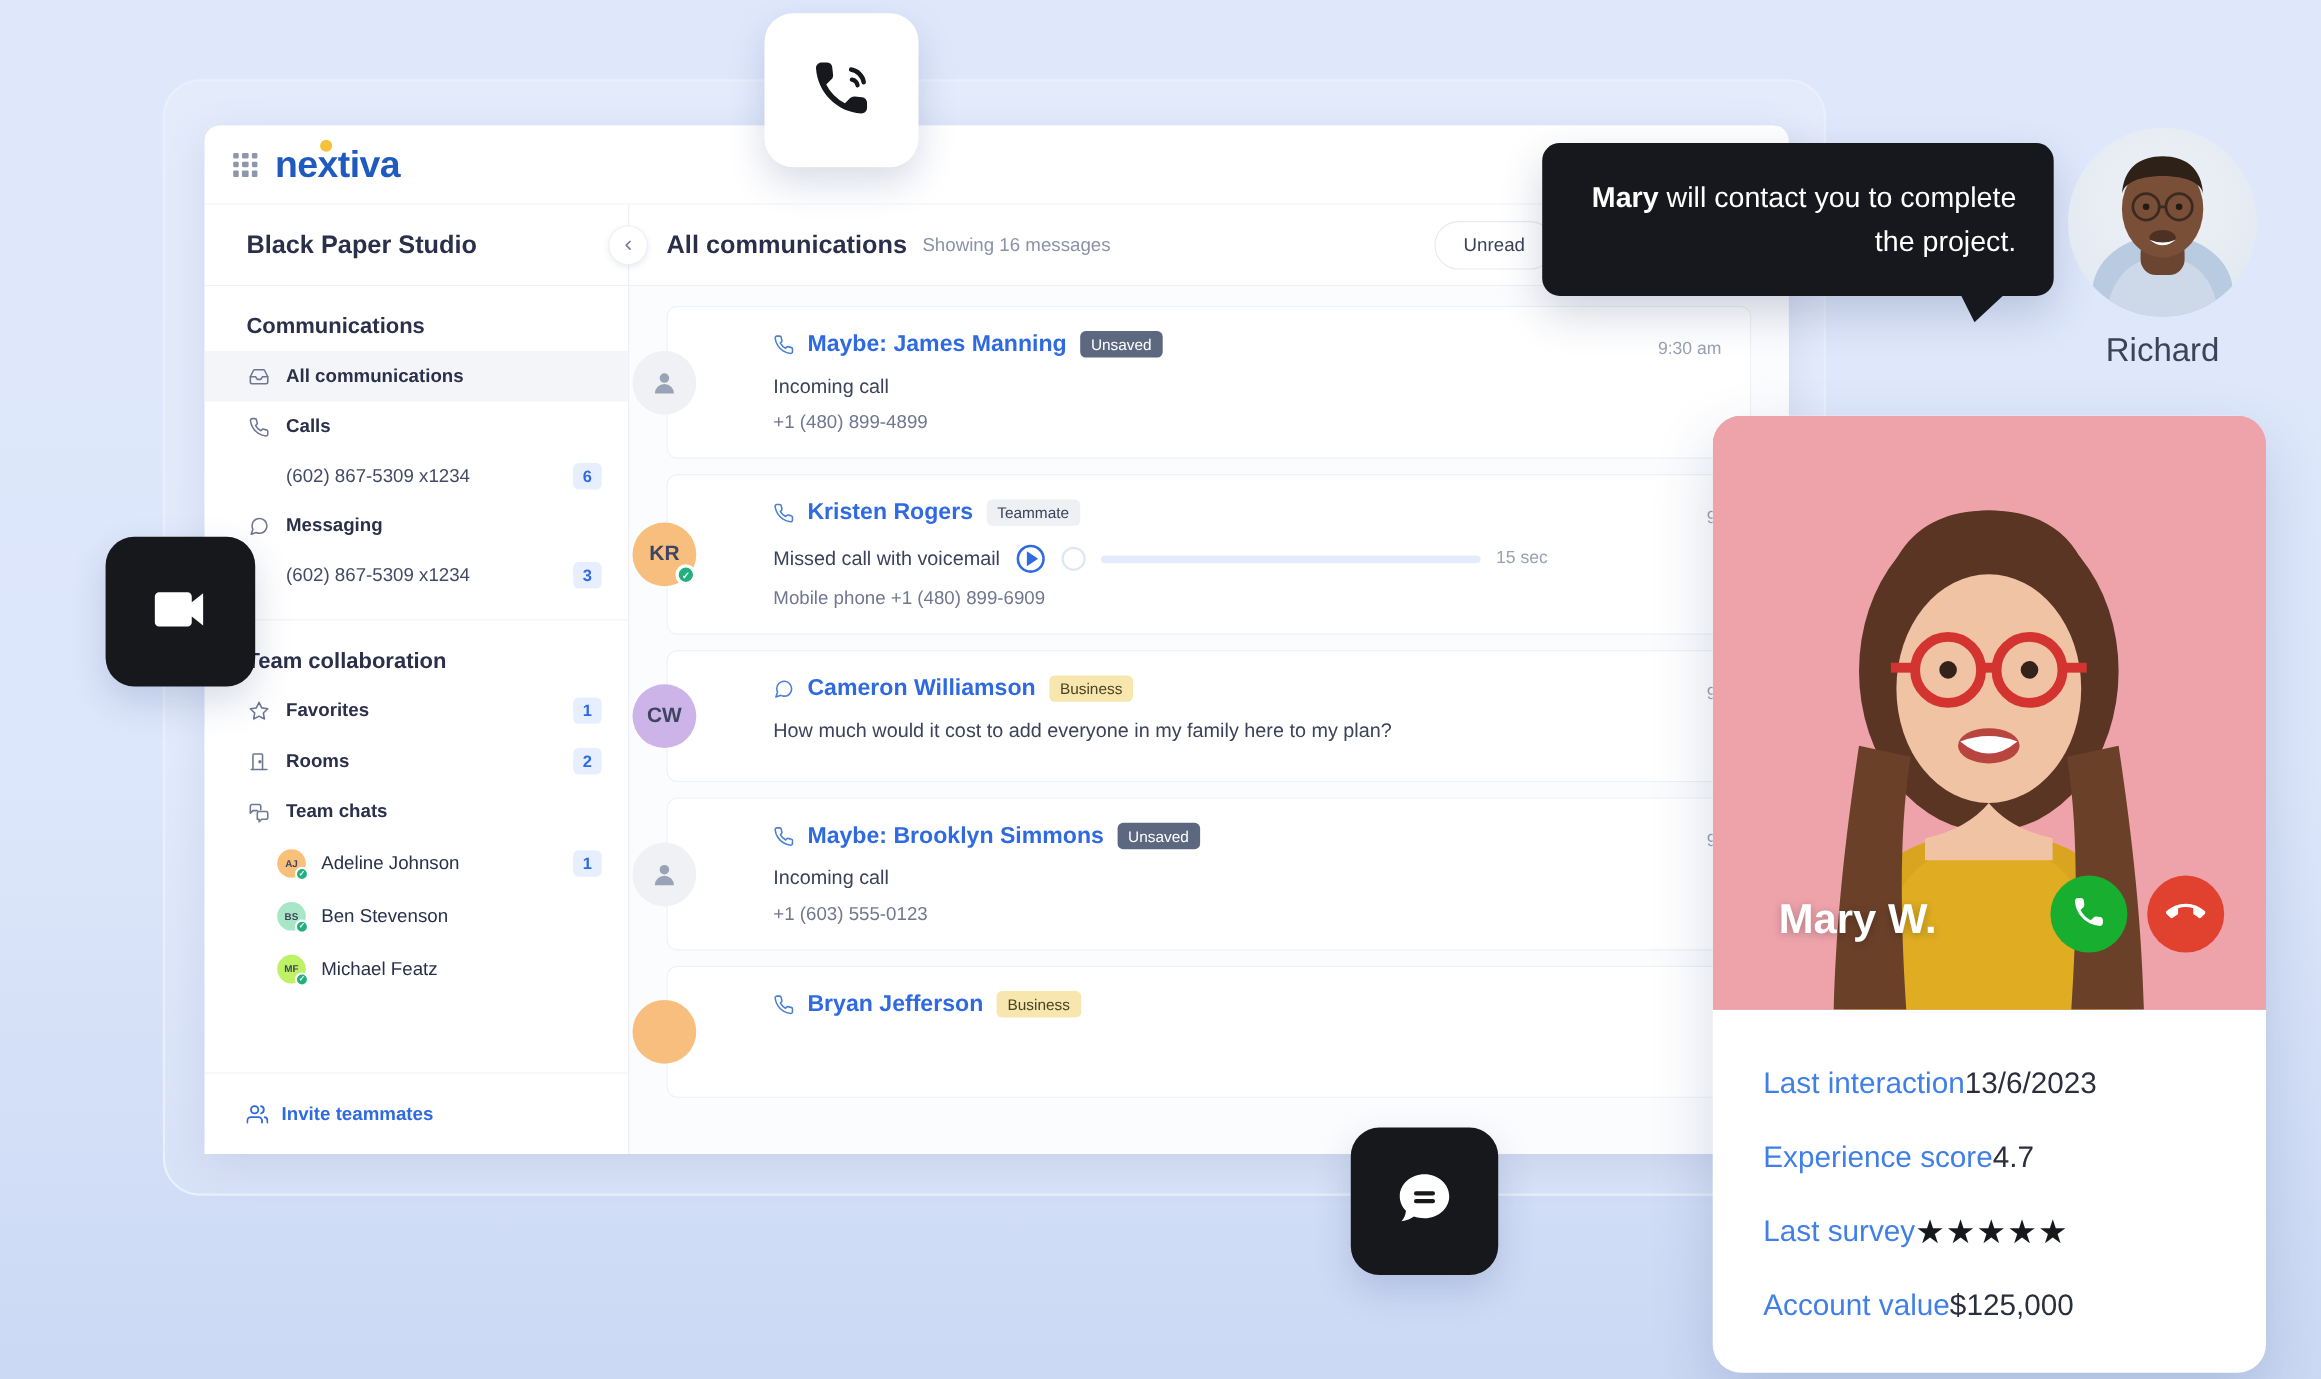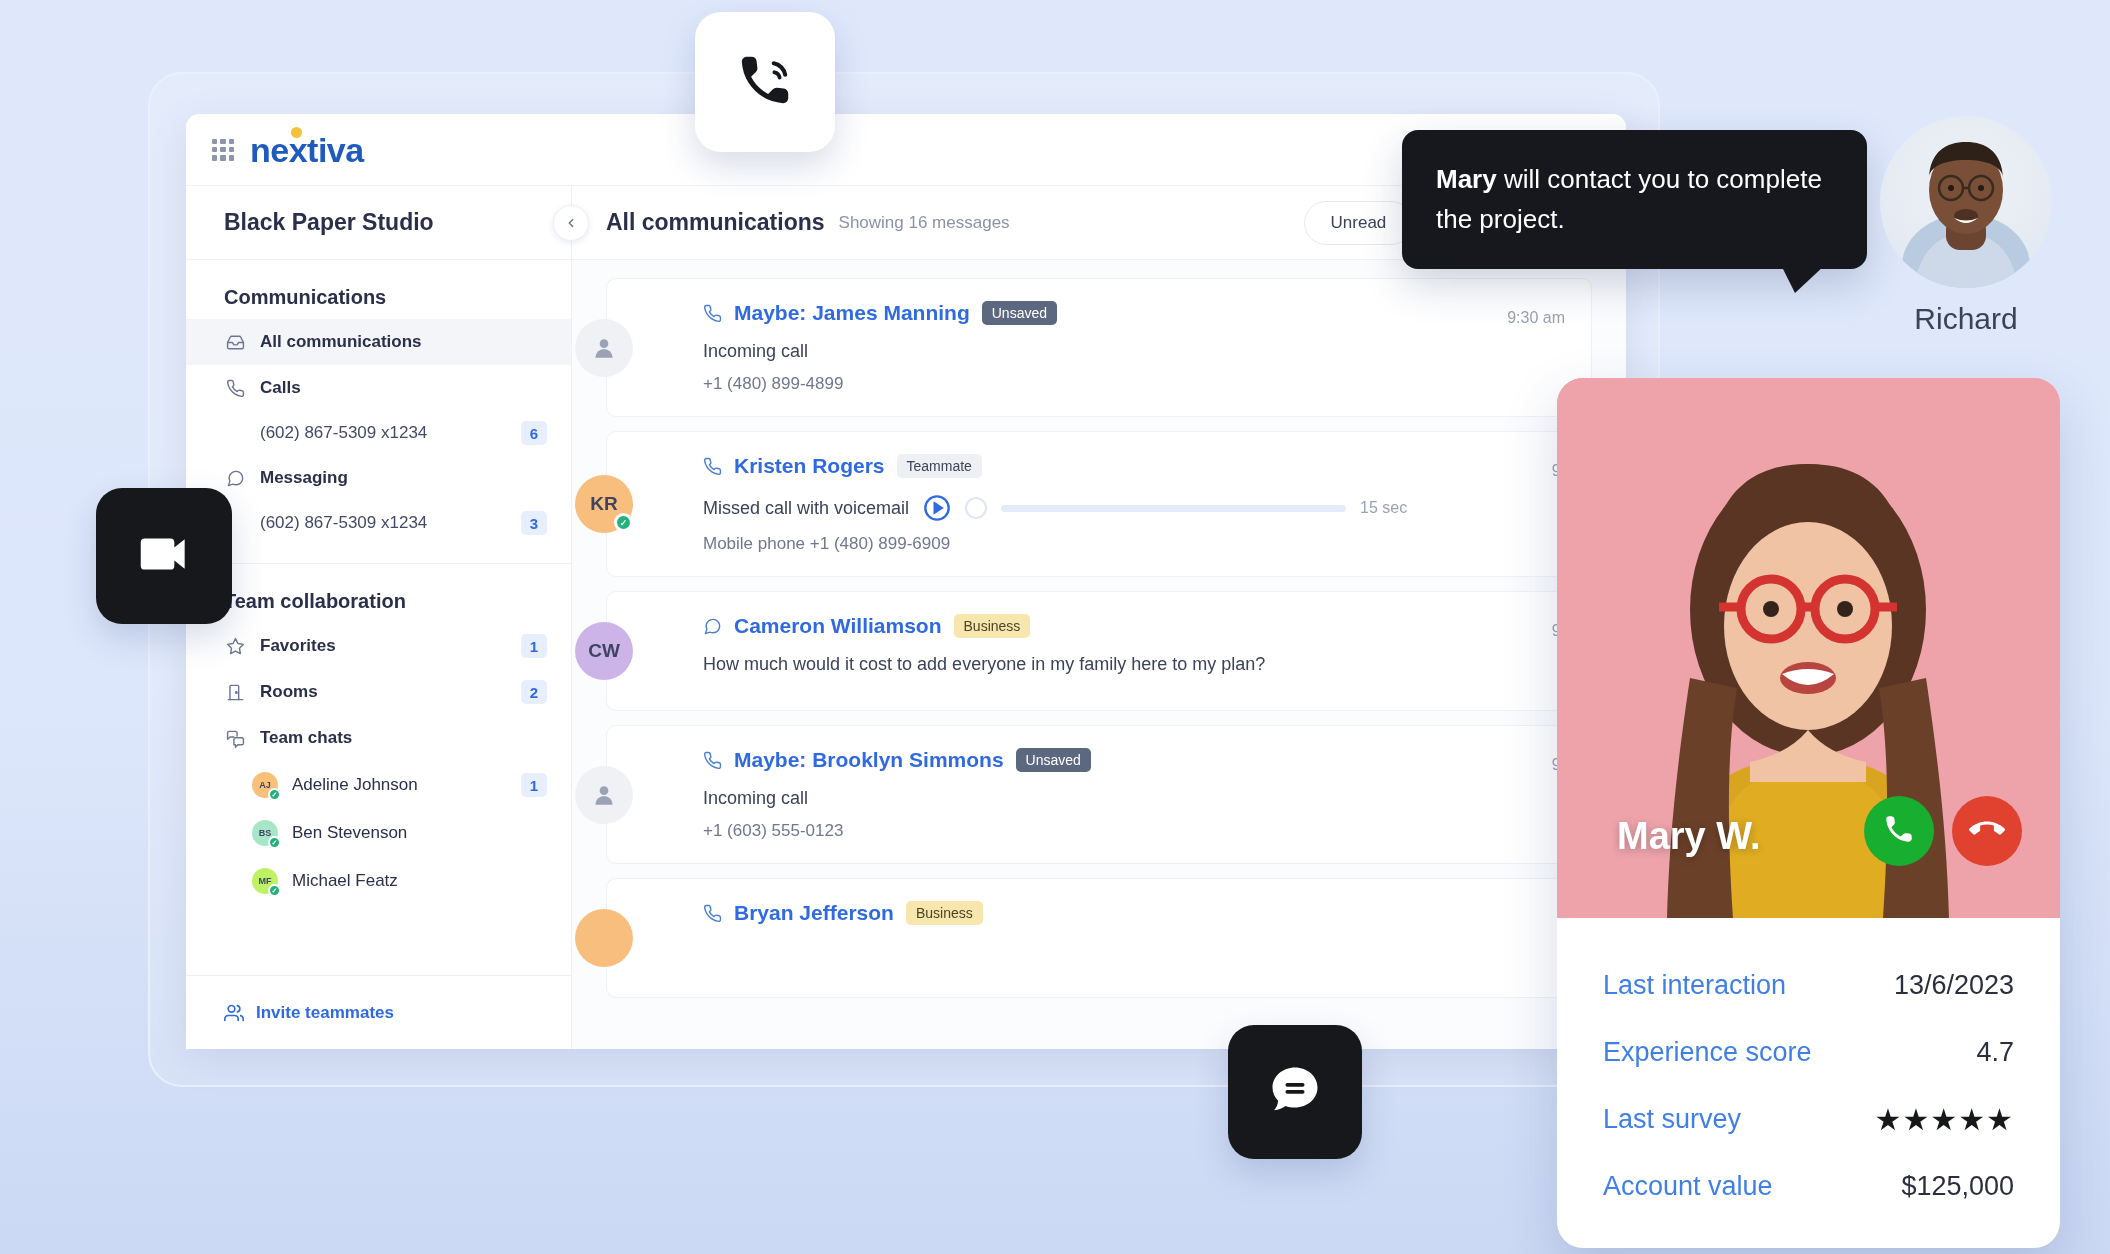--- a/index.html
+++ b/index.html
@@ -204,21 +204,21 @@
   .float.video { left:96px; top:488px; width:136px; height:136px; background:#17181c; border-radius:26px; }
   .float.chat  { left:1228px; top:1025px; width:134px; height:134px; background:#17181c; border-radius:26px; }
 
   
   .bubble {
     position:absolute; left:1402px; top:130px;
     width: 465px; background:#16181d; color:#fff;
     border-radius: 16px; padding: 30px 34px;
     box-shadow: 0 16px 40px rgba(30,45,90,0.20);
   }
-  .bubble p { font-size: 26px; line-height: 1.52; }
+  .bubble p { font-size: 26px; line-height: 1.52; text-align: right; }
   .bubble b { font-weight: 700; }
   .bubble:after {
     content:""; position:absolute; right: 42px; bottom:-24px;
     border-left: 14px solid transparent;
     border-right: 30px solid transparent;
     border-top: 28px solid #16181d;
   }
 
   
   .richard { position:absolute; left:1880px; top:116px; width:172px; text-align:center; }
@@ -246,21 +246,21 @@
     position:absolute; left: 60px; bottom: 60px;
     font-size: 38px; font-weight:700; color:#fff;
     text-shadow: 0 2px 8px rgba(0,0,0,0.25);
   }
   .call-actions { position:absolute; right: 38px; bottom: 52px; display:flex; gap: 18px; }
   .call-btn { width:70px; height:70px; border-radius:50%; display:flex; align-items:center; justify-content:center; }
   .call-btn.accept { background:#18ae2f; }
   .call-btn.decline { background:#e0422f; }
   .mary-details { padding: 34px 46px 0; }
   .detail-row {
-    display:flex; align-items:center; justify-content:space-between;
+    display:flex; align-items:center; 
     height: 67px;
   }
   .detail-label { font-size: 27px; color:#3f7fe6; }
   .detail-value { font-size: 27px; color:#2b2f3d; }
   .stars { letter-spacing: 1px; font-size: 30px; color:#17181c; }
 </style>
 </head>
 <body>
 
 <div class="app-frame-outline"></div>

